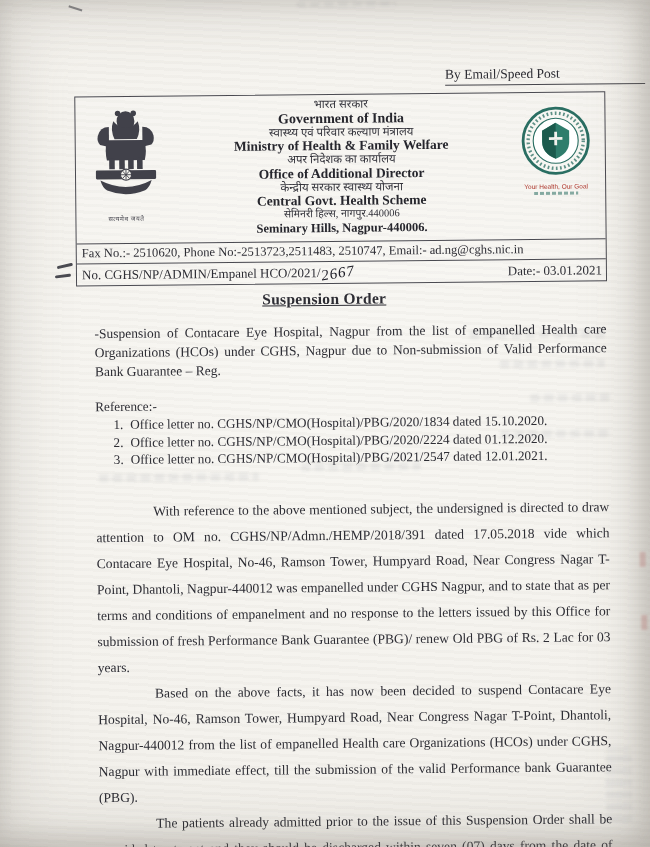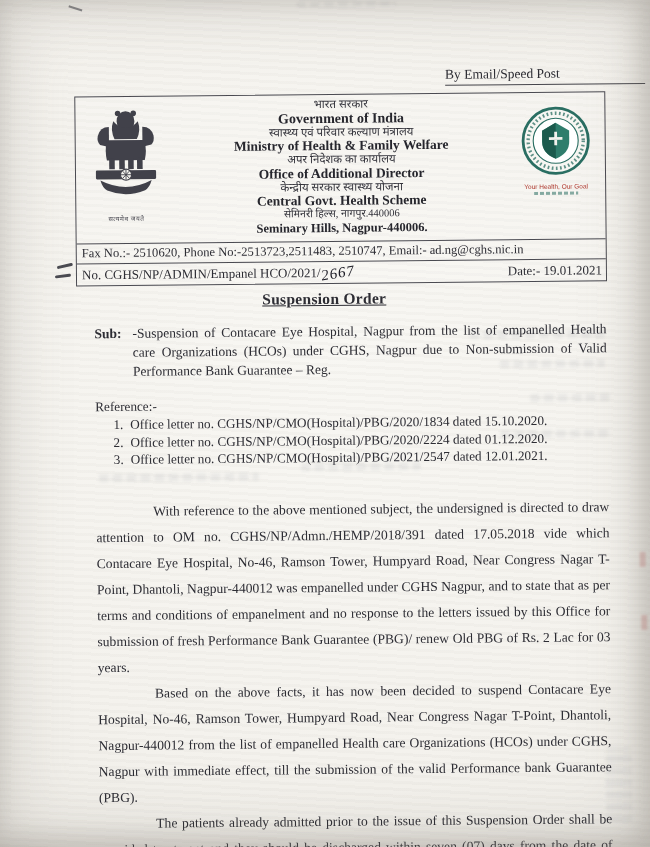--- a/index.html
+++ b/index.html
@@ -145,28 +145,27 @@
             <path d="M26 30 h12 M32 24 v12" stroke="#f2f1ec" stroke-width="2.5" fill="none"></path>
           </svg>
         </span>
         <div class="logo-tagline">Your Health, Our Goal</div>
         <div class="logo-sub"></div>
       </div>
     </div>
     <div class="contact-row">Fax No.:- 2510620, Phone No:-2513723,2511483, 2510747, Email:- ad.ng@cghs.nic.in</div>
     <div class="ref-row">
       <span><span>No. CGHS/NP/ADMIN/Empanel HCO/2021/</span><span class="handwritten">2667</span></span>
-      <span>Date:- 19.01.2021</span>
+      <span>Date:- 03.01.2021</span>
     </div>
   </div>
 
   <div class="doc-title">Suspension Order</div>
 
   <div class="subject">
-    <span class="sub-label">Sub:</span>
     <span class="sub-text">-Suspension of Contacare Eye Hospital, Nagpur from the list of empanelled Health care Organizations (HCOs) under CGHS, Nagpur due to Non-submission of Valid Performance Bank Guarantee – Reg.</span>
   </div>
 
   <div class="refblock">
     <div class="ref-label">Reference:-</div>
     <div class="ref-item"><span class="num">1.</span><span>Office letter no. CGHS/NP/CMO(Hospital)/PBG/2020/1834 dated 15.10.2020.</span></div>
     <div class="ref-item"><span class="num">2.</span><span>Office letter no. CGHS/NP/CMO(Hospital)/PBG/2020/2224 dated 01.12.2020.</span></div>
     <div class="ref-item"><span class="num">3.</span><span>Office letter no. CGHS/NP/CMO(Hospital)/PBG/2021/2547 dated 12.01.2021.</span></div>
   </div>
 

